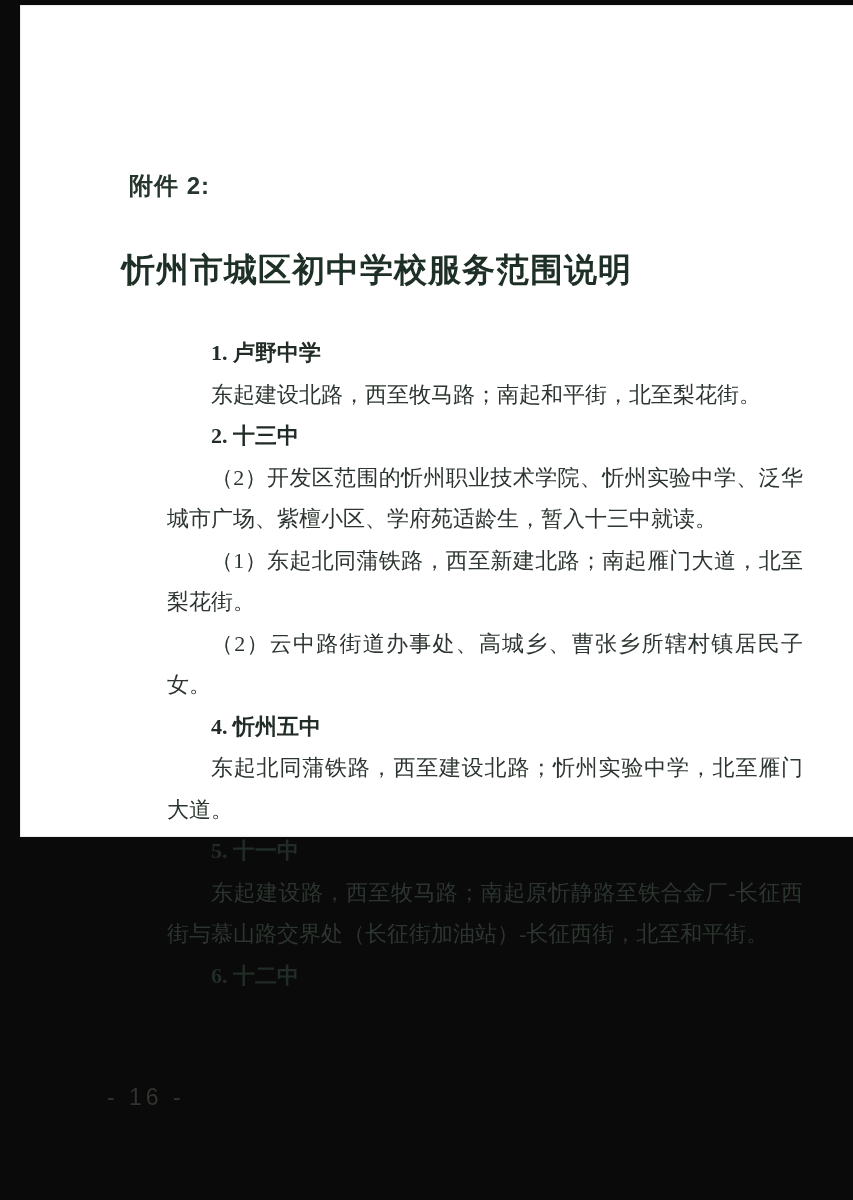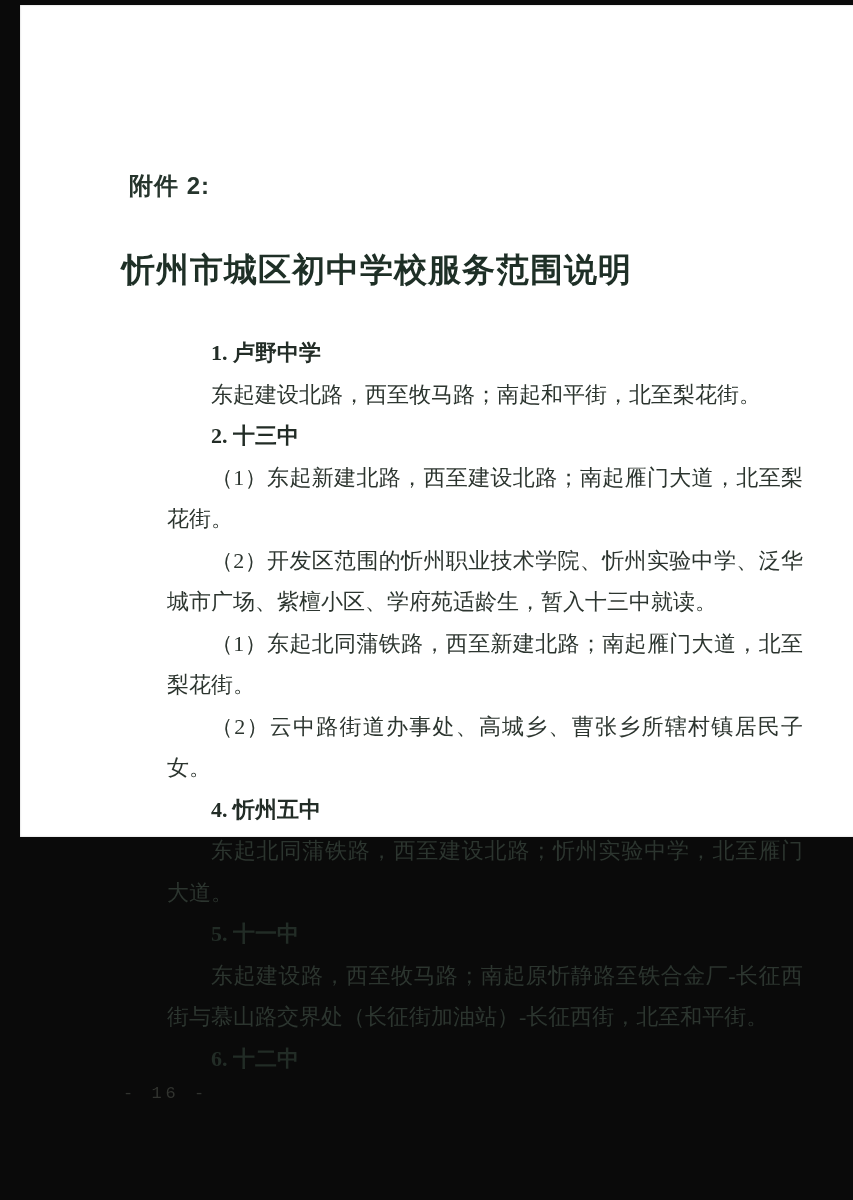--- a/index.html
+++ b/index.html
@@ -68,42 +68,40 @@
       font-family: "Liberation Serif", "DejaVu Serif", serif;
     }
     .doc-body p {
       margin: 0;
       text-indent: 2em;
     }
     .page-number {
       position: absolute;
       left: 87px;
       top: 1079px;
-      font-size: 17px;
+      font-size: 23px;
       color: #31332f;
       letter-spacing: 4px;
-      font-family: Liberation Mono, monospace;
-      margin-left: 16px;
+      font-family: Liberation Sans, sans-serif;
     }
   </style>
 </head>
 <body>
 
 <div class="scan-bg">
   <div class="page">
 
     <div class="attachment-label">附件 2:</div>
 
     <h1 class="doc-title">忻州市城区初中学校服务范围说明</h1>
 
     <div class="doc-body" id="doc-body">
         <h2>1. 卢野中学</h2>
         <p>东起建设北路，西至牧马路；南起和平街，北至梨花街。</p>
         <h2>2. 十三中</h2>
-        <p>（1）东起新建北路，西至建设北路；南起雁门大道，北至梨花街。</p>
         <p>（2）开发区范围的忻州职业技术学院、忻州实验中学、泛华城市广场、紫檀小区、学府苑适龄生，暂入十三中就读。</p>
         <p>（1）东起北同蒲铁路，西至新建北路；南起雁门大道，北至梨花街。</p>
         <p>（2）云中路街道办事处、高城乡、曹张乡所辖村镇居民子女。</p>
         <h2>4. 忻州五中</h2>
         <p>东起北同蒲铁路，西至建设北路；忻州实验中学，北至雁门大道。</p>
         <h2>5. 十一中</h2>
         <p>东起建设路，西至牧马路；南起原忻静路至铁合金厂-长征西街与慕山路交界处（长征街加油站）-长征西街，北至和平街。</p>
         <h2>6. 十二中</h2>
       </div>
 

